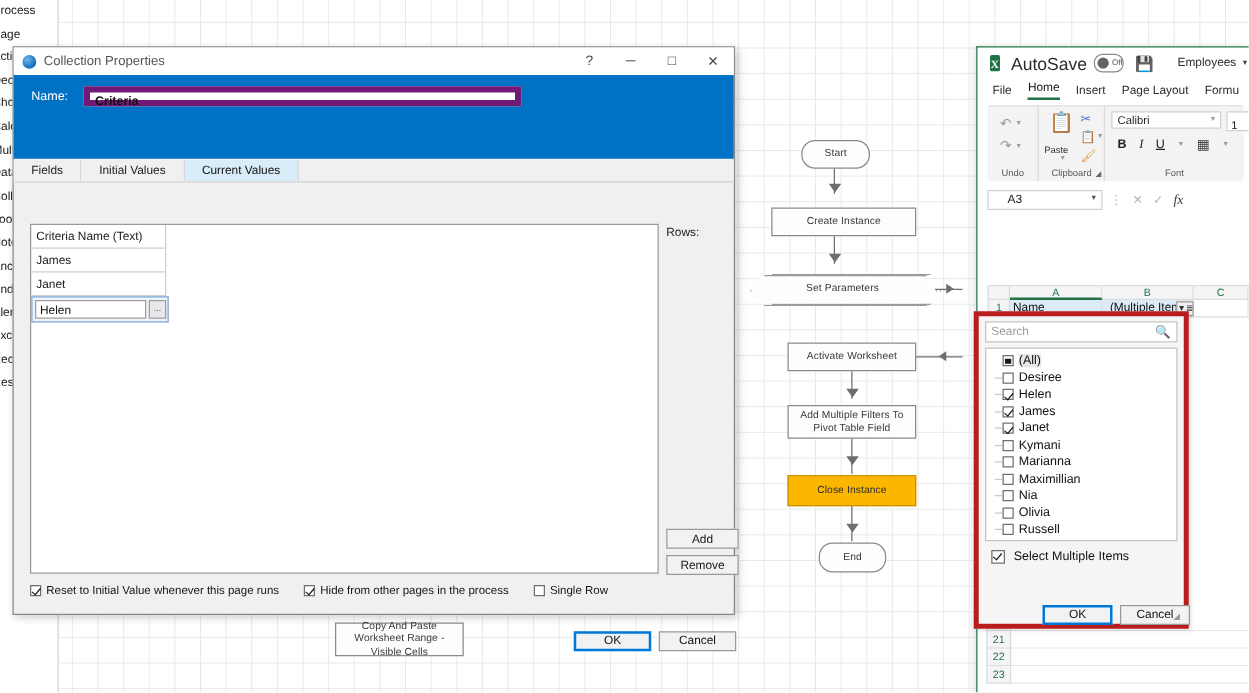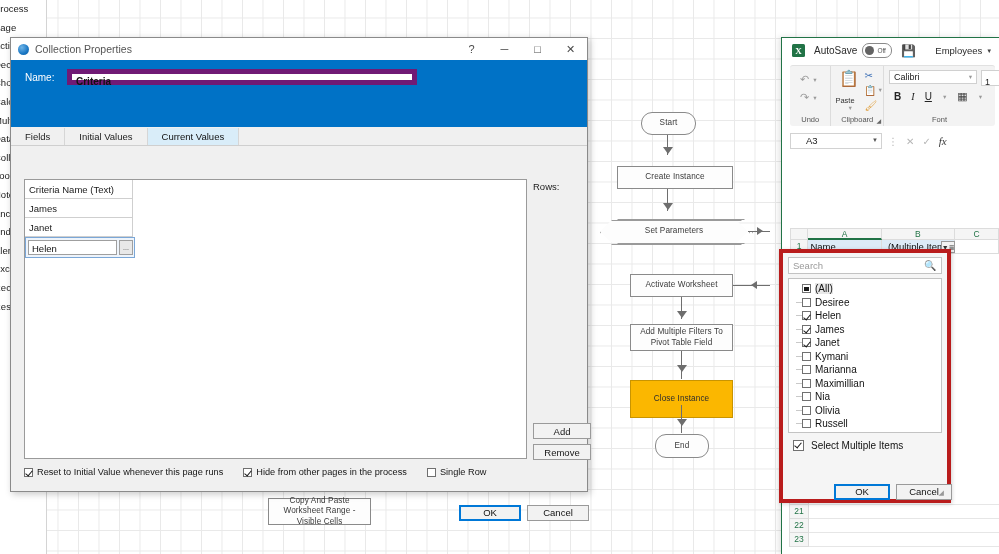--- a/index.html
+++ b/index.html
@@ -184,21 +184,21 @@
     background:#ffffff;border-left:1px solid #217346;border-top:1px solid #217346;
     z-index:6;overflow:hidden;box-sizing:border-box;
     box-shadow:-2px 0 6px rgba(0,0,0,.12);
   }
   #xl-title{height:25px;display:flex;align-items:center;padding-left:10px;}
   .xl-logo{
     width:13px;height:13px;background:#217346;border-radius:1.5px;color:#fff;
     font-size:9px;font-weight:bold;display:flex;align-items:center;justify-content:center;
     font-family:"Liberation Serif",serif;
   }
-  .xl-autosave{font-size:10px;color:#2b2b2b;margin-left:9px;}
+  .xl-autosave{font-size:14px;color:#2b2b2b;margin-left:9px;}
   .toggle{
     width:28px;height:13px;border:1px solid #8a8a8a;border-radius:7px;background:#fff;
     display:flex;align-items:center;margin-left:5px;position:relative;
   }
   .toggle .knob{width:9px;height:9px;border-radius:50%;background:#636363;margin-left:2px;}
   .toggle .tlab{font-size:6.5px;color:#555;margin-left:3px;}
   .xl-save{margin-left:9px;font-size:12px;color:#c563d4;}
   .xl-doc{font-size:9.5px;color:#2b2b2b;margin-left:19px;}
   .xl-caret{font-size:6px;color:#444;margin-left:4px;}
 
@@ -345,21 +345,21 @@
   <div class="fc-arrow-l" style="left:751px;top:281px;"></div>
   <div class="fc-line" style="left:681px;top:297px;width:1.4px;height:22px;"></div>
   <div class="fc-arrow-d" style="left:677px;top:311px;"></div>
 
   <div class="fc-shape" style="left:630px;top:324px;width:103px;height:27px;padding:0 3px;">
     <span>Add Multiple Filters To Pivot Table Field</span>
   </div>
   <div class="fc-line" style="left:681px;top:351px;width:1.4px;height:28px;"></div>
   <div class="fc-arrow-d" style="left:677px;top:365px;"></div>
 
-  <div class="fc-shape fc-highlight" style="left:630px;top:380px;width:103px;height:38px;">
+  <div class="fc-shape fc-highlight" style="left:630px;top:380px;width:103px;height:25px;">
     <span>Close Instance</span>
   </div>
   <div class="fc-line" style="left:681px;top:405px;width:1.4px;height:28px;"></div>
   <div class="fc-arrow-d" style="left:677px;top:419px;"></div>
 
   <div class="fc-shape fc-round" style="left:655px;top:434px;width:54px;height:24px;">
     <span>End</span>
   </div>
 
   <div class="fc-shape" style="left:268px;top:498px;width:103px;height:27px;padding:0 3px;">
@@ -447,20 +447,27 @@
     <span class="xl-autosave">AutoSave</span>
     <div class="toggle">
       <div class="knob"></div>
       <span class="tlab">Off</span>
     </div>
     <span class="xl-save">💾</span>
     <span class="xl-doc">Employees</span>
     <span class="xl-caret">▼</span>
   </div>
 
+  <div id="xl-ribbon-tabs">
+    <span class="rtab">File</span>
+    <span class="rtab active">Home</span>
+    <span class="rtab">Insert</span>
+    <span class="rtab">Page Layout</span>
+    <span class="rtab">Formu</span>
+  </div>
 
   <div id="xl-ribbon">
 
     <div class="rgrp bord" style="width:44px;">
       <div style="position:absolute;left:10px;top:7px;display:flex;align-items:center;gap:3px;">
         <span class="ricon">↶</span>
         <span class="rcaret">▼</span>
       </div>
       <div style="position:absolute;left:10px;top:25px;display:flex;align-items:center;gap:3px;">
         <span class="ricon">↷</span>

